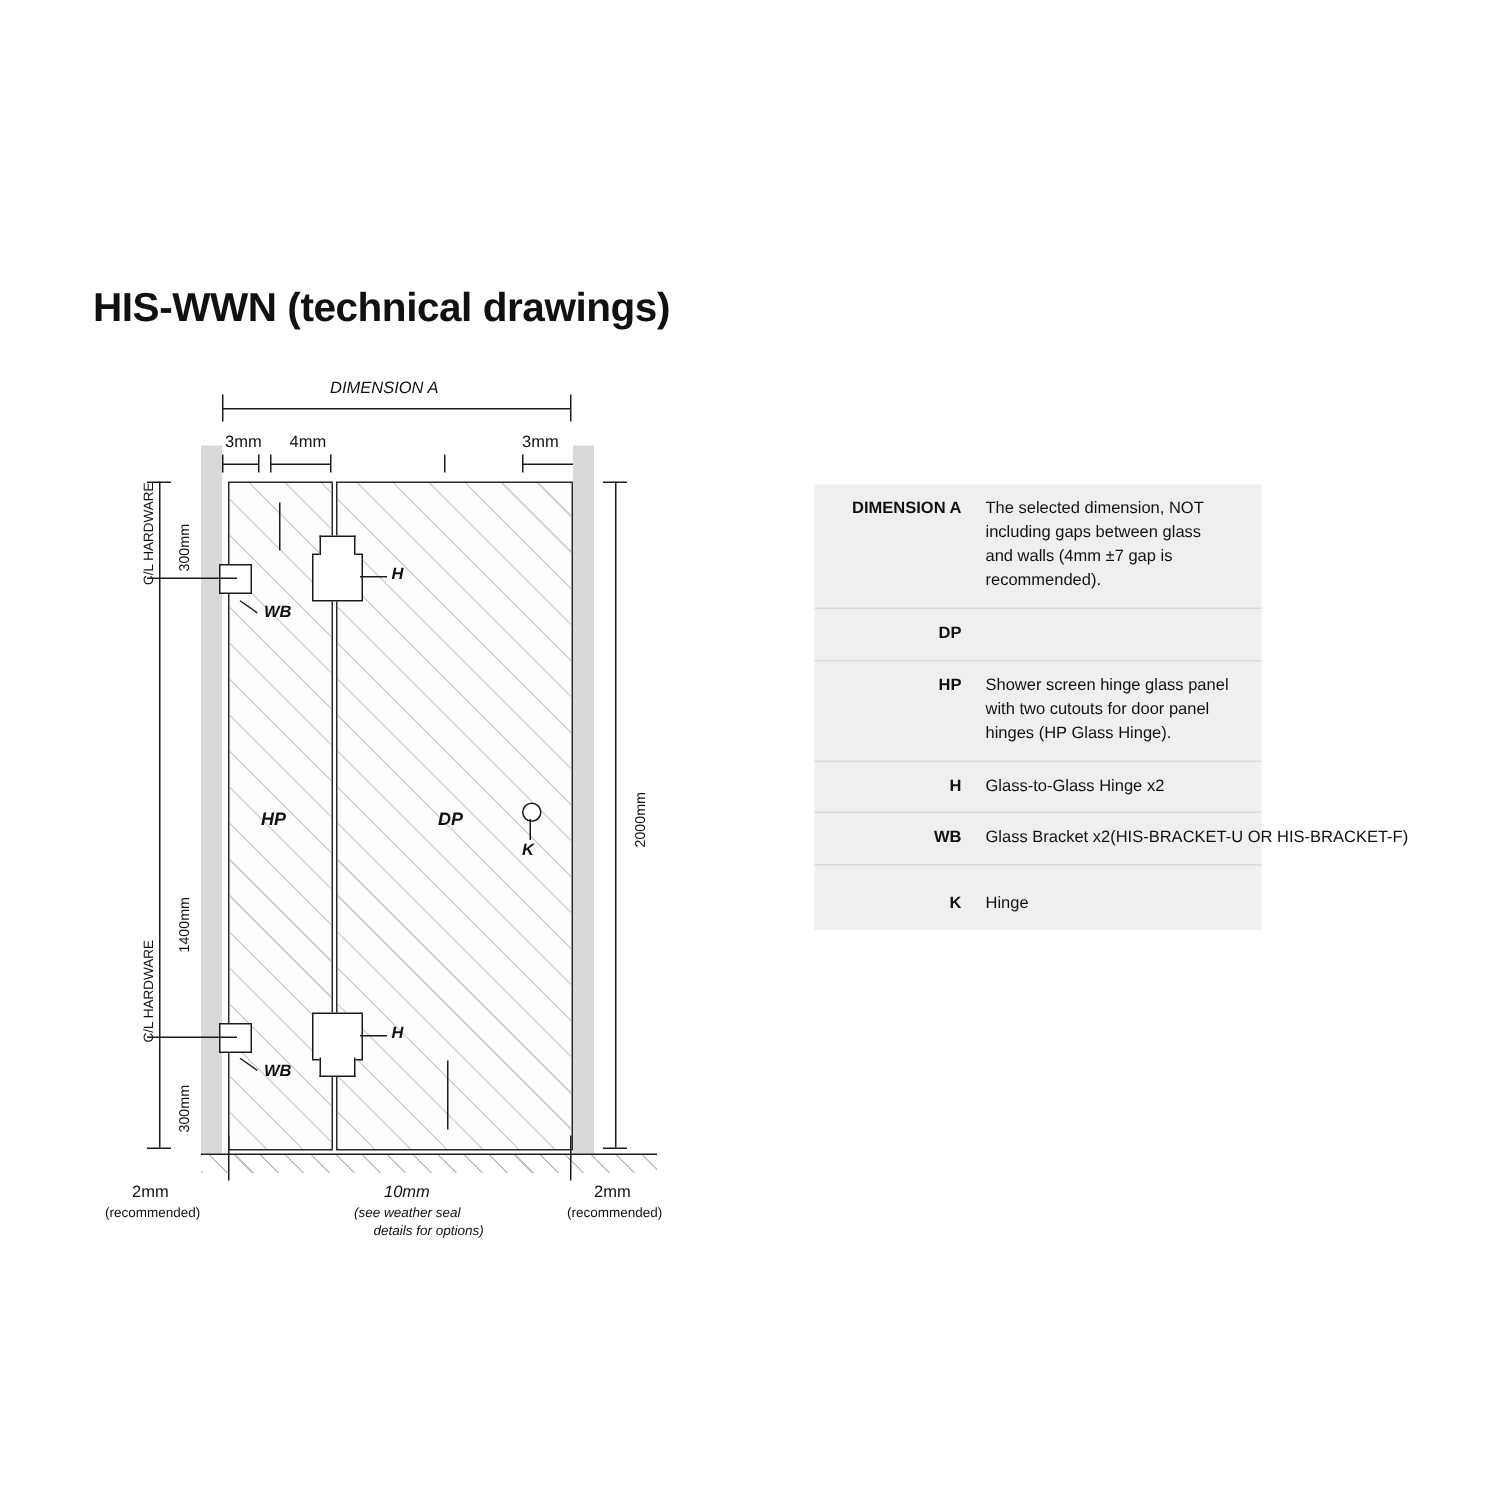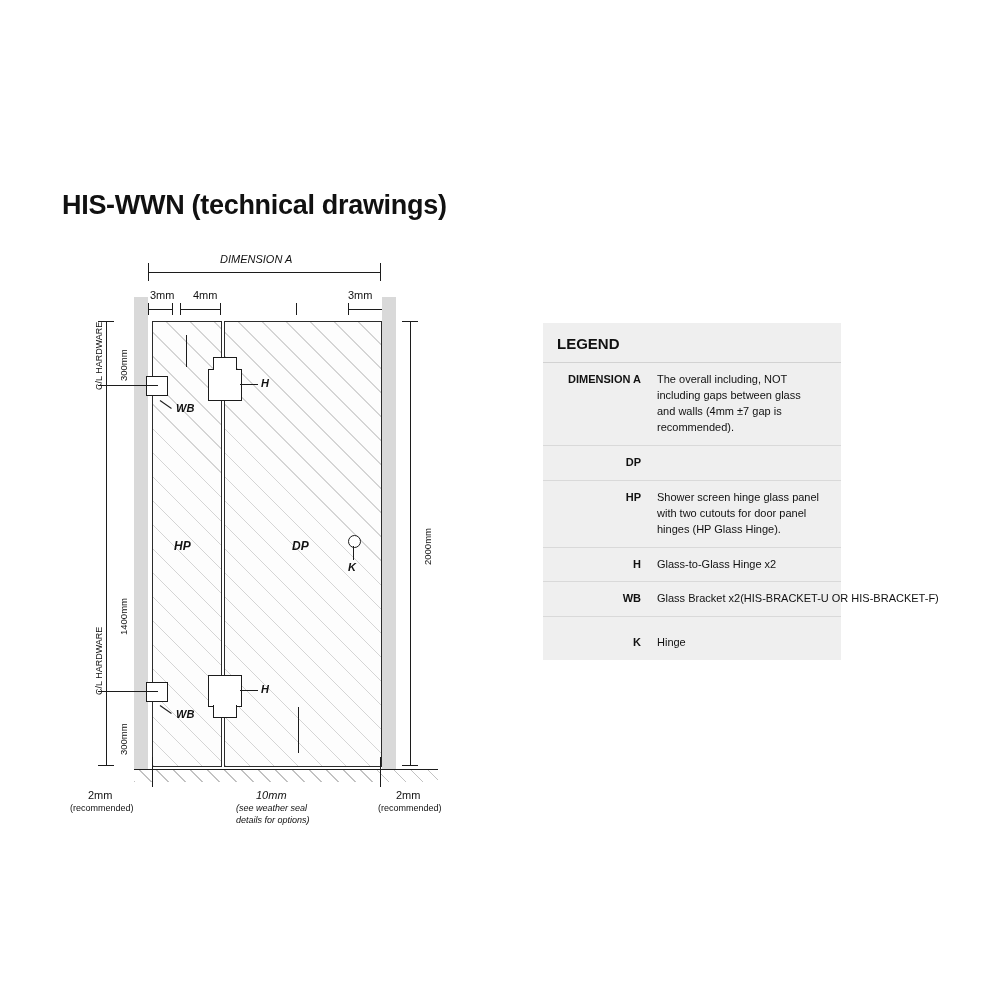--- a/index.html
+++ b/index.html
@@ -252,35 +252,34 @@
 
     <div class="line-h" style="left:74px; top:524px; width:304px;"></div>
     <div class="floor-hatch" style="left:74px; top:525px; width:304px; height:12px;"></div>
 
     <div class="line-v thin-v" style="left:92px; top:512px; height:30px;"></div>
     <div class="lbl" style="left:28px; top:544px;">2mm</div>
     <div class="lbl tiny" style="left:10px; top:558px;">(recommended)</div>
 
     <div class="lbl lbl-it" style="left:196px; top:544px;">10mm</div>
     <div class="lbl lbl-it tiny" style="left:176px; top:558px;">(see weather seal</div>
-    <div class="lbl lbl-it tiny" style="left:176px; top:570px;">details for options)</div>
+    <div class="lbl lbl-it tiny" style="left:189px; top:570px;">details for options)</div>
 
     <div class="line-v thin-v" style="left:320px; top:512px; height:30px;"></div>
     <div class="lbl" style="left:336px; top:544px;">2mm</div>
     <div class="lbl tiny" style="left:318px; top:558px;">(recommended)</div>
 
   </div>
 
   <div id="legend">
-    <div class="legend-title">LEGEND</div>
 
     <div class="lrow">
       <div class="lkey">DIMENSION A</div>
       <div class="lval wrap">
-        <div>The overall including, NOT</div>
+        <div>The selected dimension, NOT</div>
         <div>including gaps between glass</div>
         <div>and walls (4mm ±7 gap is</div>
         <div>recommended).</div>
       </div>
     </div>
 
     <div class="lrow">
       <div class="lkey">DP</div>
     </div>
 

